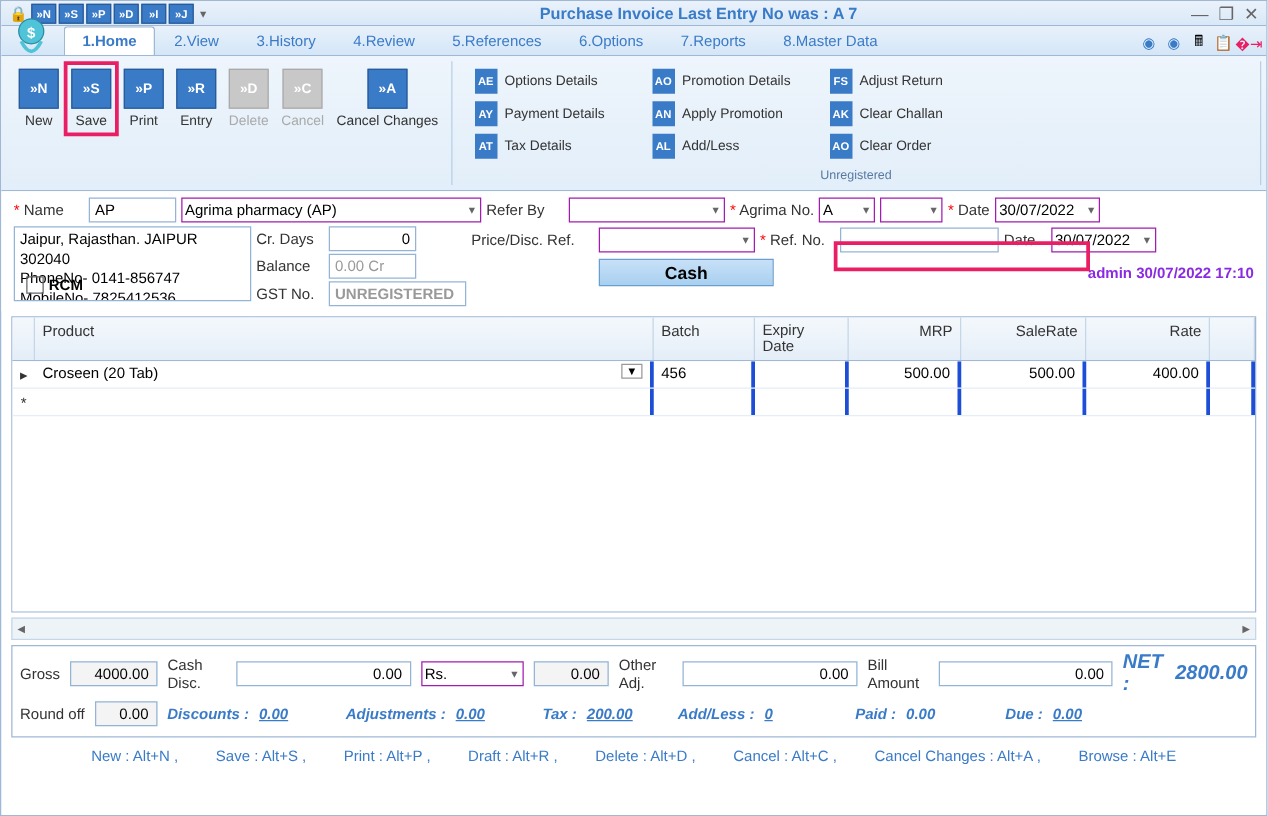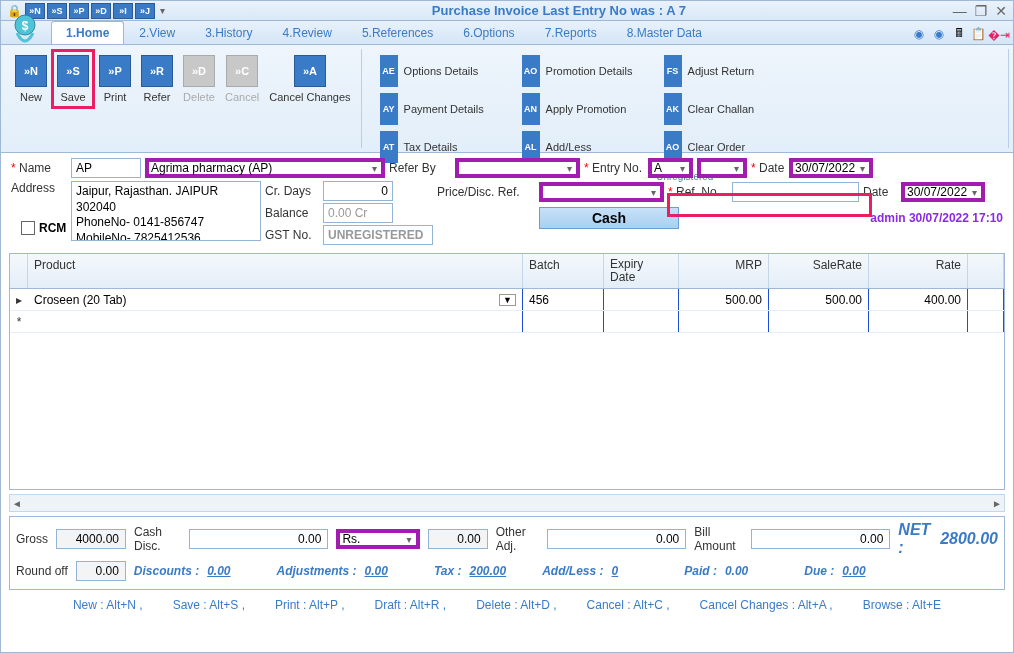--- a/index.html
+++ b/index.html
@@ -23,39 +23,39 @@
 .rbtns{display:flex;gap:6px;flex:1;align-items:flex-start;padding-top:4px}
 .rbtn{display:flex;flex-direction:column;align-items:center;gap:4px;cursor:pointer;padding:2px}
 .rbtn .ico{width:32px;height:32px;background:#3a7bc8;color:#fff;font-size:11px;font-weight:bold;display:flex;align-items:center;justify-content:center;border:1px solid #2a5a98}
 .rbtn.dis .ico{background:#c8c8c8;border-color:#aaa}
 .rbtn.dis span{color:#aaa}
 .rbtn span{font-size:11px;color:#333}
 .highlight-save{border:3px solid #e91e63;padding:1px;margin:-4px}
 .link-list{display:flex;flex-direction:column;gap:6px;padding:6px 10px}
 .link-list .row{display:flex;gap:12px}
 .link-item{display:flex;align-items:center;gap:6px;cursor:pointer;min-width:130px}
-.link-ico{width:18px;height:32px;background:#3a7bc8;color:#fff;font-size:9px;font-weight:bold;display:flex;align-items:center;justify-content:center}
+.link-ico{width:18px;height:20px;background:#3a7bc8;color:#fff;font-size:9px;font-weight:bold;display:flex;align-items:center;justify-content:center}
 .link-item span{color:#333;font-size:11px}
 .rgroup-label{text-align:center;color:#577aa3;font-size:10px;padding:2px 0}
 .form{padding:4px 10px;background:#fff}
 .frow{display:flex;align-items:center;gap:4px;margin-bottom:2px;height:22px}
 .flabel{font-size:12px;color:#333;min-width:56px}
 .req::before{content:"* ";color:red}
 .finput{border:1px solid #94b4d6;padding:2px 4px;height:20px;font-size:12px}
-.fselect{border:4px solid #a21caf;height:20px;font-size:12px;background:#fff;padding:0 2px;display:flex;align-items:center;position:relative}
+.fselect{border:1px solid #a21caf;height:20px;font-size:12px;background:#fff;padding:0 2px;display:flex;align-items:center;position:relative}
 .fselect::after{content:"▾";position:absolute;right:4px;color:#666;font-size:10px}
 .addr{border:1px solid #94b4d6;padding:2px 4px;font-size:12px;line-height:1.3;height:60px;overflow:hidden}
 .cash-btn{background:linear-gradient(#c8e0f8,#a8d0f0);border:1px solid #6a9ed0;font-weight:bold;font-size:14px;display:flex;align-items:center;justify-content:center;height:22px}
 .admin-ts{color:#8a2be2;font-weight:bold;text-align:right}
 .highlight-box{border:3px solid #e91e63;position:absolute}
 .grid{border:1px solid #9fb8d6;margin:4px 8px}
 .grid-head{display:flex;background:linear-gradient(#f4f8fc,#e4eef8);border-bottom:1px solid #9fb8d6}
 .gh{border-right:1px solid #c4d6e8;padding:4px 6px;font-size:12px;color:#333}
 .grid-row{display:flex;border-bottom:1px solid #e4eef8;height:22px;align-items:center}
-.gc{border-right:1px solid #1d4ed8;padding:2px 6px;font-size:12px;height:100%;display:flex;align-items:center}
+.gc{border-right:3px solid #1d4ed8;padding:2px 6px;font-size:12px;height:100%;display:flex;align-items:flex-start}
 .row-indicator{width:18px;display:flex;align-items:center;justify-content:center;color:#333}
 .grid-body{height:200px;background:#fff;overflow:hidden}
 .hscroll{height:18px;background:#eef3f8;border:1px solid #c4d6e8;margin:0 8px;display:flex;align-items:center;justify-content:space-between;padding:0 2px}
 .hscroll span{color:#666;font-size:10px;cursor:pointer}
 .totals{border:1px solid #9fb8d6;margin:4px 8px;padding:4px 6px;background:#fff}
 .trow{display:flex;align-items:center;gap:8px;margin-bottom:4px}
 .tlabel{font-size:12px;color:#333}
 .tval{border:1px solid #94b4d6;padding:2px 6px;height:20px;font-size:12px;text-align:right;min-width:70px;background:#fff}
 .tval.ro{background:#f4f4f4}
 .net-label{font-style:italic;font-weight:bold;color:#3a7bc8;font-size:16px}
@@ -125,21 +125,21 @@
             <div class="ico">»S</div>
             <span>Save</span>
           </div>
       </div>
       <div class="rbtn">
           <div class="ico">»P</div>
           <span>Print</span>
         </div>
       <div class="rbtn">
           <div class="ico">»R</div>
-          <span>Refer</span>
+          <span>Entry</span>
         </div>
       <div class="rbtn dis">
           <div class="ico">»D</div>
           <span>Delete</span>
         </div>
       <div class="rbtn dis">
           <div class="ico">»C</div>
           <span>Cancel</span>
         </div>
       <div class="rbtn">
@@ -197,30 +197,29 @@
   </div>
 </div>
 
 <div class="form">
   <div class="frow">
     <div class="flabel req">Name</div>
     <input class="finput" style="width: 70px;" value="AP">
     <div class="fselect" style="width:240px">Agrima pharmacy (AP)</div>
     <div class="flabel" style="min-width:62px">Refer By</div>
     <div class="fselect" style="width:125px"></div>
-    <div class="flabel req" style="min-width:60px">Entry No.</div>
+    <div class="flabel req" style="min-width:60px">Agrima No.</div>
     <div class="fselect" style="width:45px">A</div>
     <div class="fselect" style="width:50px"></div>
     <div class="flabel req" style="min-width:34px">Date</div>
     <div class="fselect" style="width:84px">30/07/2022</div>
   </div>
   <div style="display:flex;gap:4px">
     <div style="display:flex;flex-direction:column;gap:2px">
       <div style="display:flex;gap:4px">
-        <div class="flabel">Address</div>
         <div class="addr" style="width:190px;white-space:pre-line">Jaipur, Rajasthan.  JAIPUR
 302040
 PhoneNo- 0141-856747
 MobileNo- 7825412536</div>
         <div style="display:flex;flex-direction:column;gap:2px">
           <div style="display:flex;align-items:center;gap:4px">
               <div class="flabel" style="min-width:54px">Cr. Days</div>
               <input class="finput" style="width: 70px; text-align: right;" value="0">
             </div>
           <div style="display:flex;align-items:center;gap:4px">

